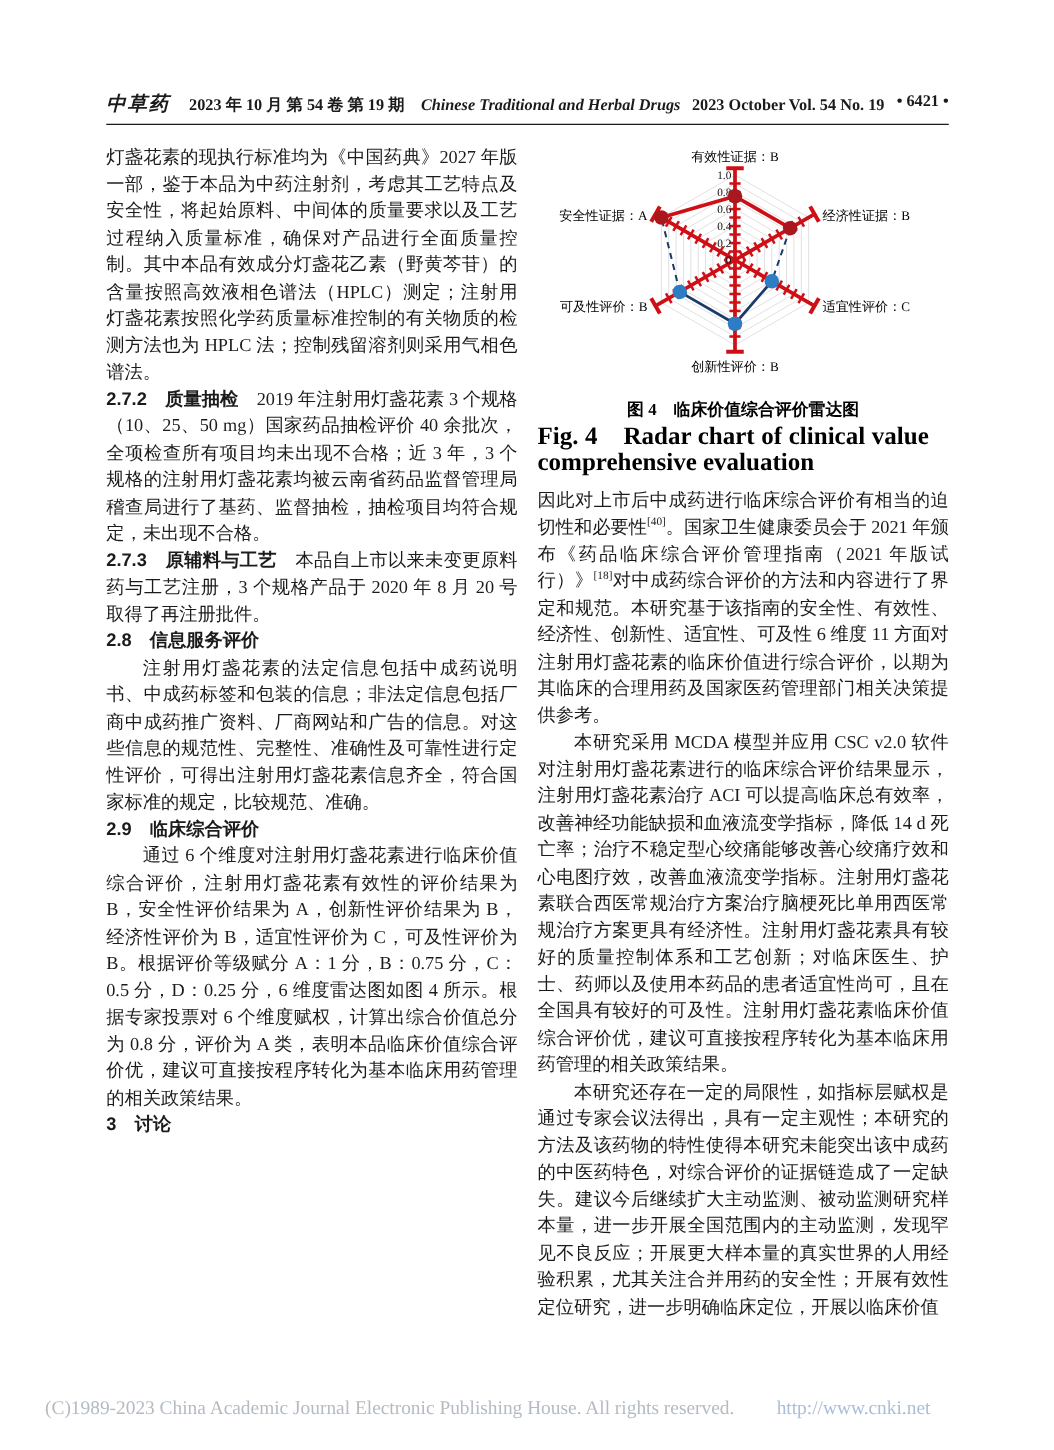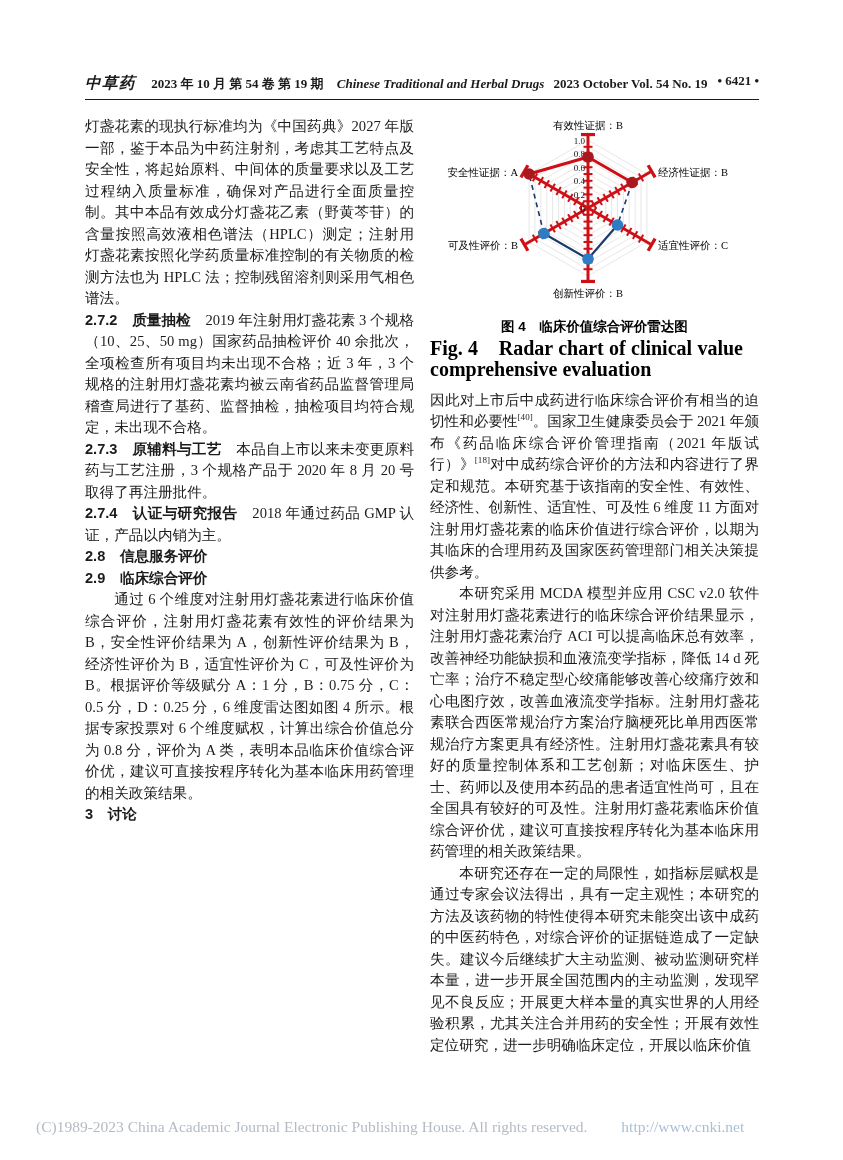--- a/index.html
+++ b/index.html
@@ -26,21 +26,21 @@
   .col-left{left:85px;}
   .col-right{left:430px;}
   .para{margin:0;}
   .para.indent{text-indent:2em;}
   .runin{font-family:"Liberation Sans","DejaVu Sans",sans-serif;font-weight:bold;}
   .sec-heading{font-family:"Liberation Sans","DejaVu Sans",sans-serif;font-weight:bold;margin:0;}
   sup{font-size:0.62em;vertical-align:super;line-height:0;}
   
   .figure{margin:2px 0 6px 0;}
   .cap-cn{
-    text-align:center;font-family:Liberation Sans, sans-serif;
+    text-align:center;font-family:Liberation Serif, serif;
     font-weight:bold;font-size:13.5px;line-height:21px;margin-top:3px;color:#000;
   }
   .cap-en{
     font-weight:bold;font-size:20px;line-height:21.5px;text-align:justify;
     margin:1px 16px 9px 0;color:#000;
   }
   svg text{font-family:"Liberation Serif","DejaVu Serif",serif;}
   
   .footer{
     position:absolute;left:36px;top:1118px;width:790px;
@@ -58,22 +58,22 @@
     <span class="journal-en">Chinese Traditional and Herbal Drugs</span>
     <span class="issue-en">2023 October Vol. 54 No. 19</span>
   </div>
   <span class="pageno">• 6421 •</span>
 </div>
 
 <div class="col col-left">
     <div class="para"><span>灯盏花素的现执行标准均为《中国药典》2027 年版一部，鉴于本品为中药注射剂，考虑其工艺特点及安全性，将起始原料、中间体的质量要求以及工艺过程纳入质量标准，确保对产品进行全面质量控制。其中本品有效成分灯盏花乙素（野黄芩苷）的含量按照高效液相色谱法（HPLC）测定；注射用灯盏花素按照化学药质量标准控制的有关物质的检测方法也为 HPLC 法；控制残留溶剂则采用气相色谱法。</span></div>
     <div class="para"><span class="runin">2.7.2　质量抽检</span><span>　2019 年注射用灯盏花素 3 个规格（10、25、50 mg）国家药品抽检评价 40 余批次，全项检查所有项目均未出现不合格；近 3 年，3 个规格的注射用灯盏花素均被云南省药品监督管理局稽查局进行了基药、监督抽检，抽检项目均符合规定，未出现不合格。</span></div>
     <div class="para"><span class="runin">2.7.3　原辅料与工艺</span><span>　本品自上市以来未变更原料药与工艺注册，3 个规格产品于 2020 年 8 月 20 号取得了再注册批件。</span></div>
-    <div class="para"><span class="runin">2.7.4　认证与研究报告</span><span>　2018 年通过药品 GMP 认证，产品以内销为主。</span></div>
     <div class="sec-heading">2.8　信息服务评价</div>
+    <div class="para indent"><span>注射用灯盏花素的法定信息包括中成药说明书、中成药标签和包装的信息；非法定信息包括厂商中成药推广资料、厂商网站和广告的信息。对这些信息的规范性、完整性、准确性及可靠性进行定性评价，可得出注射用灯盏花素信息齐全，符合国家标准的规定，比较规范、准确。</span></div>
     <div class="sec-heading">2.9　临床综合评价</div>
     <div class="para indent"><span>通过 6 个维度对注射用灯盏花素进行临床价值综合评价，注射用灯盏花素有效性的评价结果为 B，安全性评价结果为 A，创新性评价结果为 B，经济性评价为 B，适宜性评价为 C，可及性评价为 B。根据评价等级赋分 A：1 分，B：0.75 分，C：0.5 分，D：0.25 分，6 维度雷达图如图 4 所示。根据专家投票对 6 个维度赋权，计算出综合价值总分为 0.8 分，评价为 A 类，表明本品临床价值综合评价优，建议可直接按程序转化为基本临床用药管理的相关政策结果。</span></div>
     <div class="sec-heading">3　讨论</div>
   </div>
 
 <div class="col col-right">
   <div class="figure">
     <svg id="radar-svg" width="329" height="188" viewBox="0 0 329 188">
         <polygon points="158,83.2 163.88897274573418,86.6 163.88897274573418,93.4 158,96.8 152.11102725426582,93.4 152.11102725426582,86.6" fill="none" stroke="#dcdcdc" stroke-width="0.7"></polygon>
         <polygon points="158,76.4 169.77794549146836,83.2 169.77794549146836,96.8 158,103.6 146.22205450853164,96.8 146.22205450853164,83.2" fill="none" stroke="#dcdcdc" stroke-width="0.7"></polygon>

